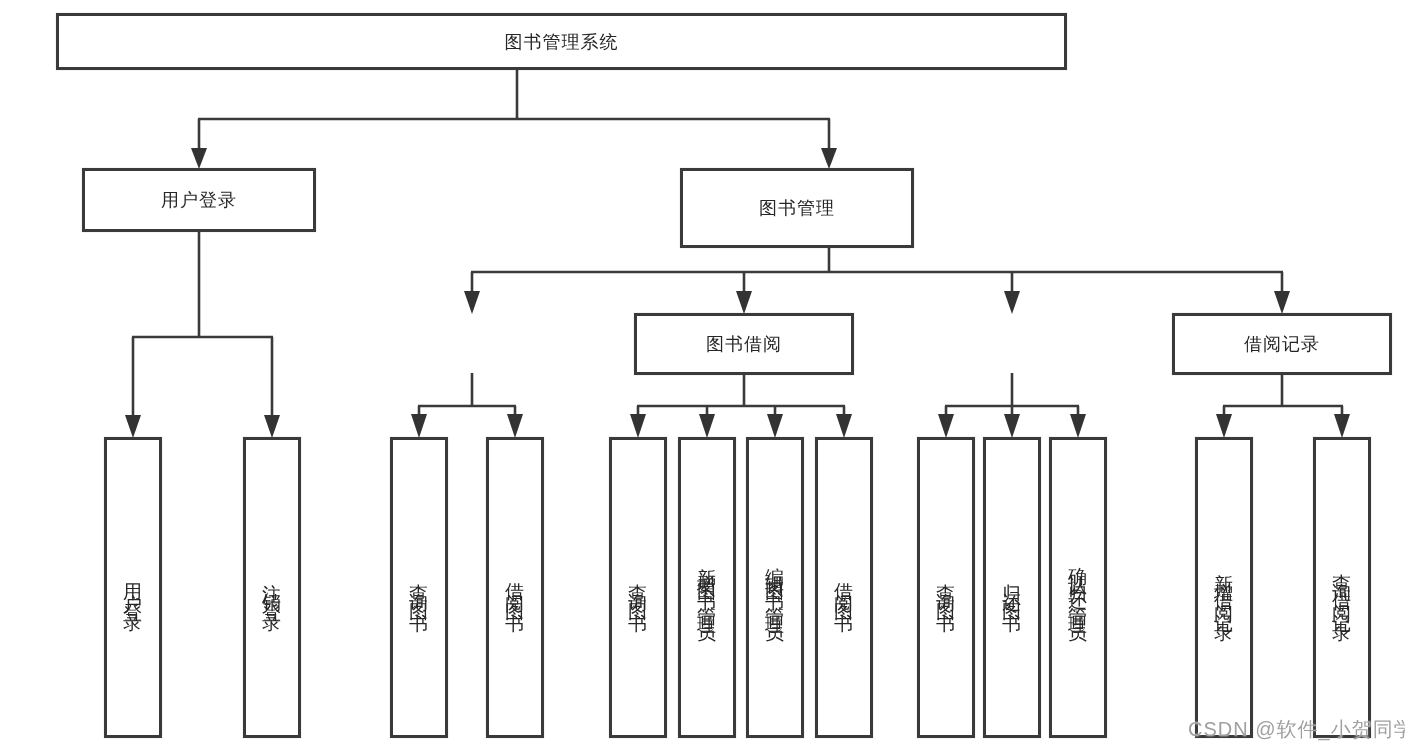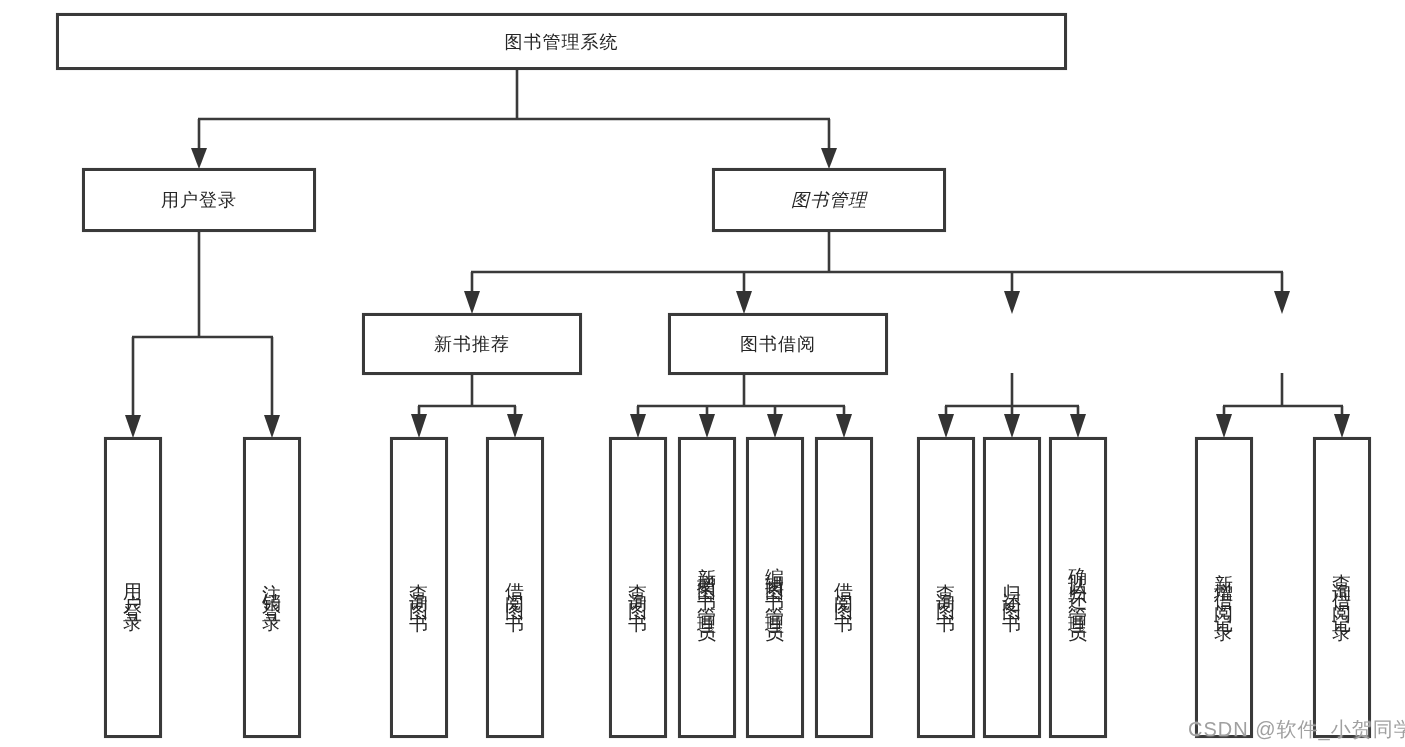--- a/index.html
+++ b/index.html
@@ -30,23 +30,23 @@
     align-items: center;
     justify-content: center;
     font-size: 18px;
     color: #262626;
     letter-spacing: 1px;
     box-shadow: 0 0 1px rgba(0,0,0,0.25);
   }
 
   .node-root   { left: 12px;  top: 13px;  width: 1011px; height: 57px; margin-left: 44px; }
   .node-l2-a   { left: 82px;  top: 168px; width: 234px;  height: 64px; }
-  .node-l2-b   { left: 712px; top: 168px; width: 234px;  height: 64px; font-style: italic; }
+  .node-l2-b   { left: 680px; top: 168px; width: 234px;  height: 80px; }
   .node-l3-a   { left: 362px; top: 313px; width: 220px;  height: 62px; }
-  .node-l3-b   { left: 668px; top: 313px; width: 220px;  height: 62px; }
+  .node-l3-b   { left: 634px; top: 313px; width: 220px;  height: 62px; }
   .node-l3-c   { left: 905px; top: 313px; width: 214px;  height: 62px; }
   .node-l3-d   { left: 1172px;top: 313px; width: 220px;  height: 62px; }
 
   .leaf {
     position: absolute;
     top: 437px;
     width: 58px;
     height: 301px;
     background: #ffffff;
     border: 3px solid #3a3a3a;
@@ -161,26 +161,26 @@
     <span>图书管理系统</span>
   </div>
 
   <div class="node node-l2-a">
     <span>用户登录</span>
   </div>
   <div class="node node-l2-b">
     <span>图书管理</span>
   </div>
 
-  <div class="node node-l3-a">
-    <span>新书推荐</span>
-  </div>
   <div class="node node-l3-b">
     <span>图书借阅</span>
   </div>
+  <div class="node node-l3-d">
+    <span>借阅记录</span>
+  </div>
 
   <div class="leaf leaf-1">
     <span>用户登录</span>
   </div>
   <div class="leaf leaf-2">
     <span>注销登录</span>
   </div>
   <div class="leaf leaf-3">
     <span>查询图书</span>
   </div>

